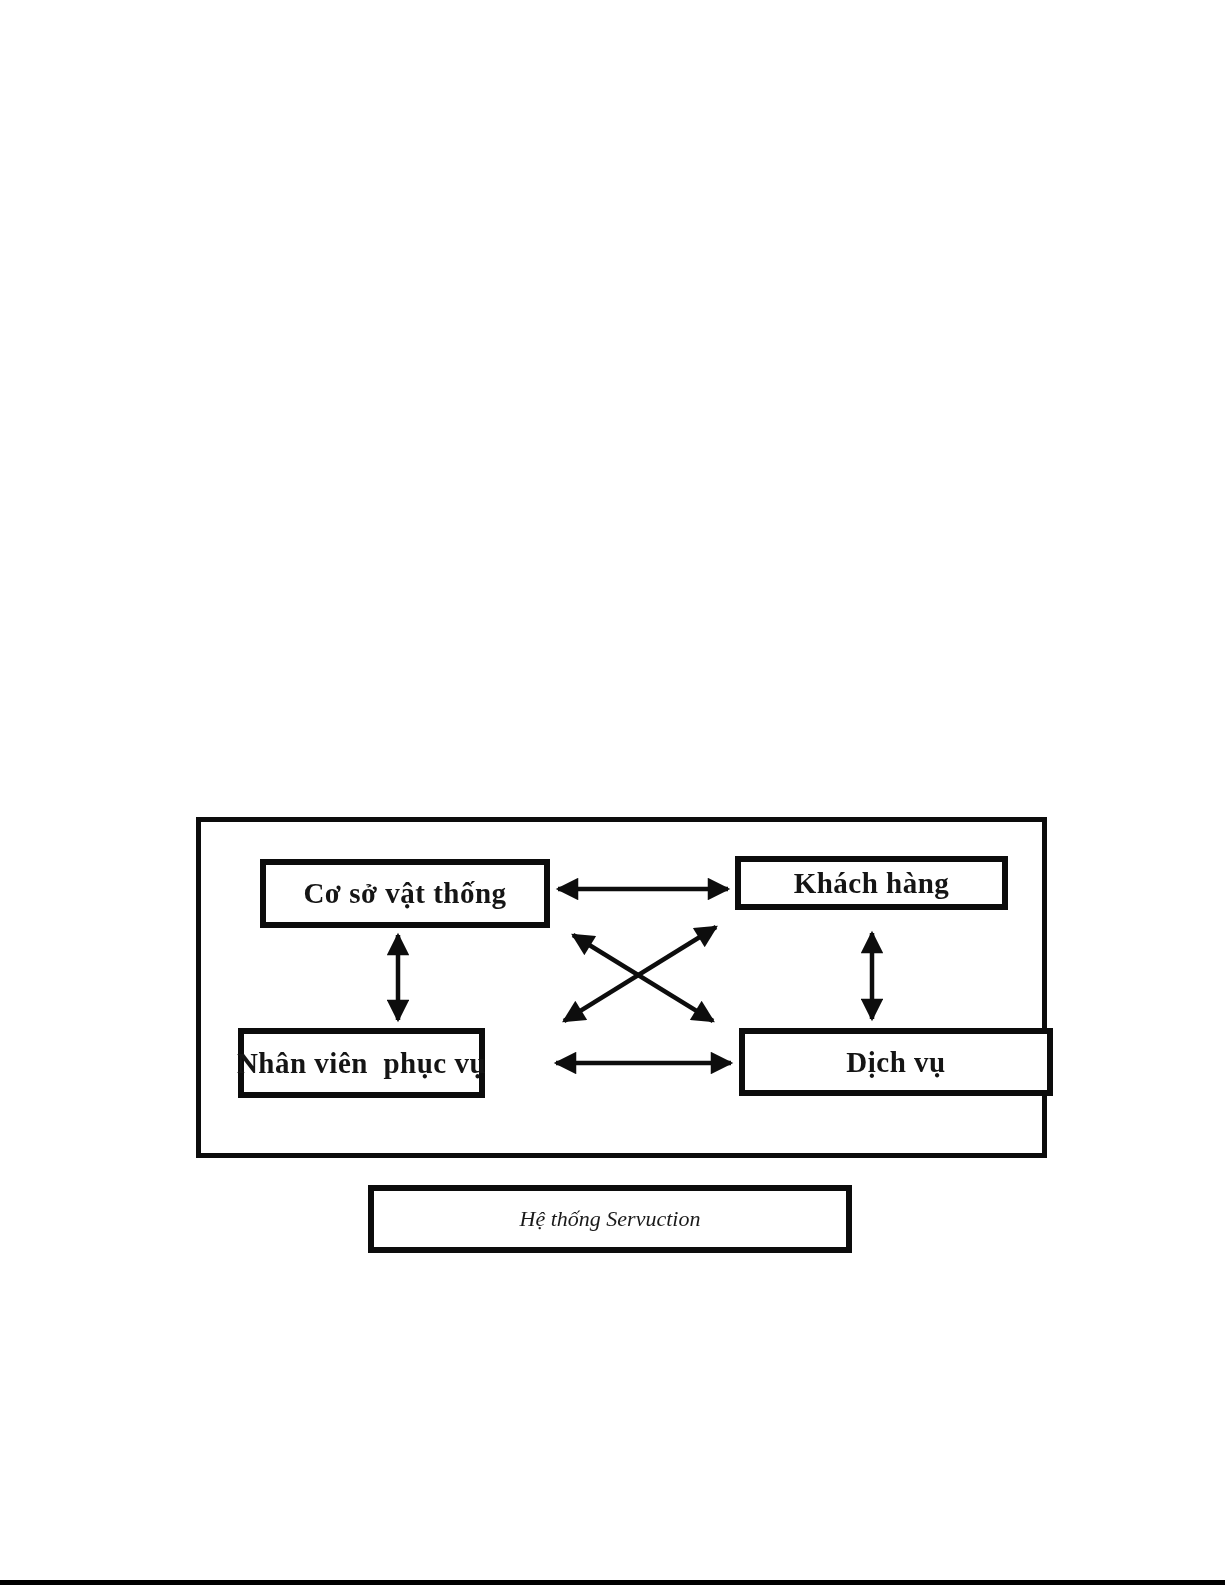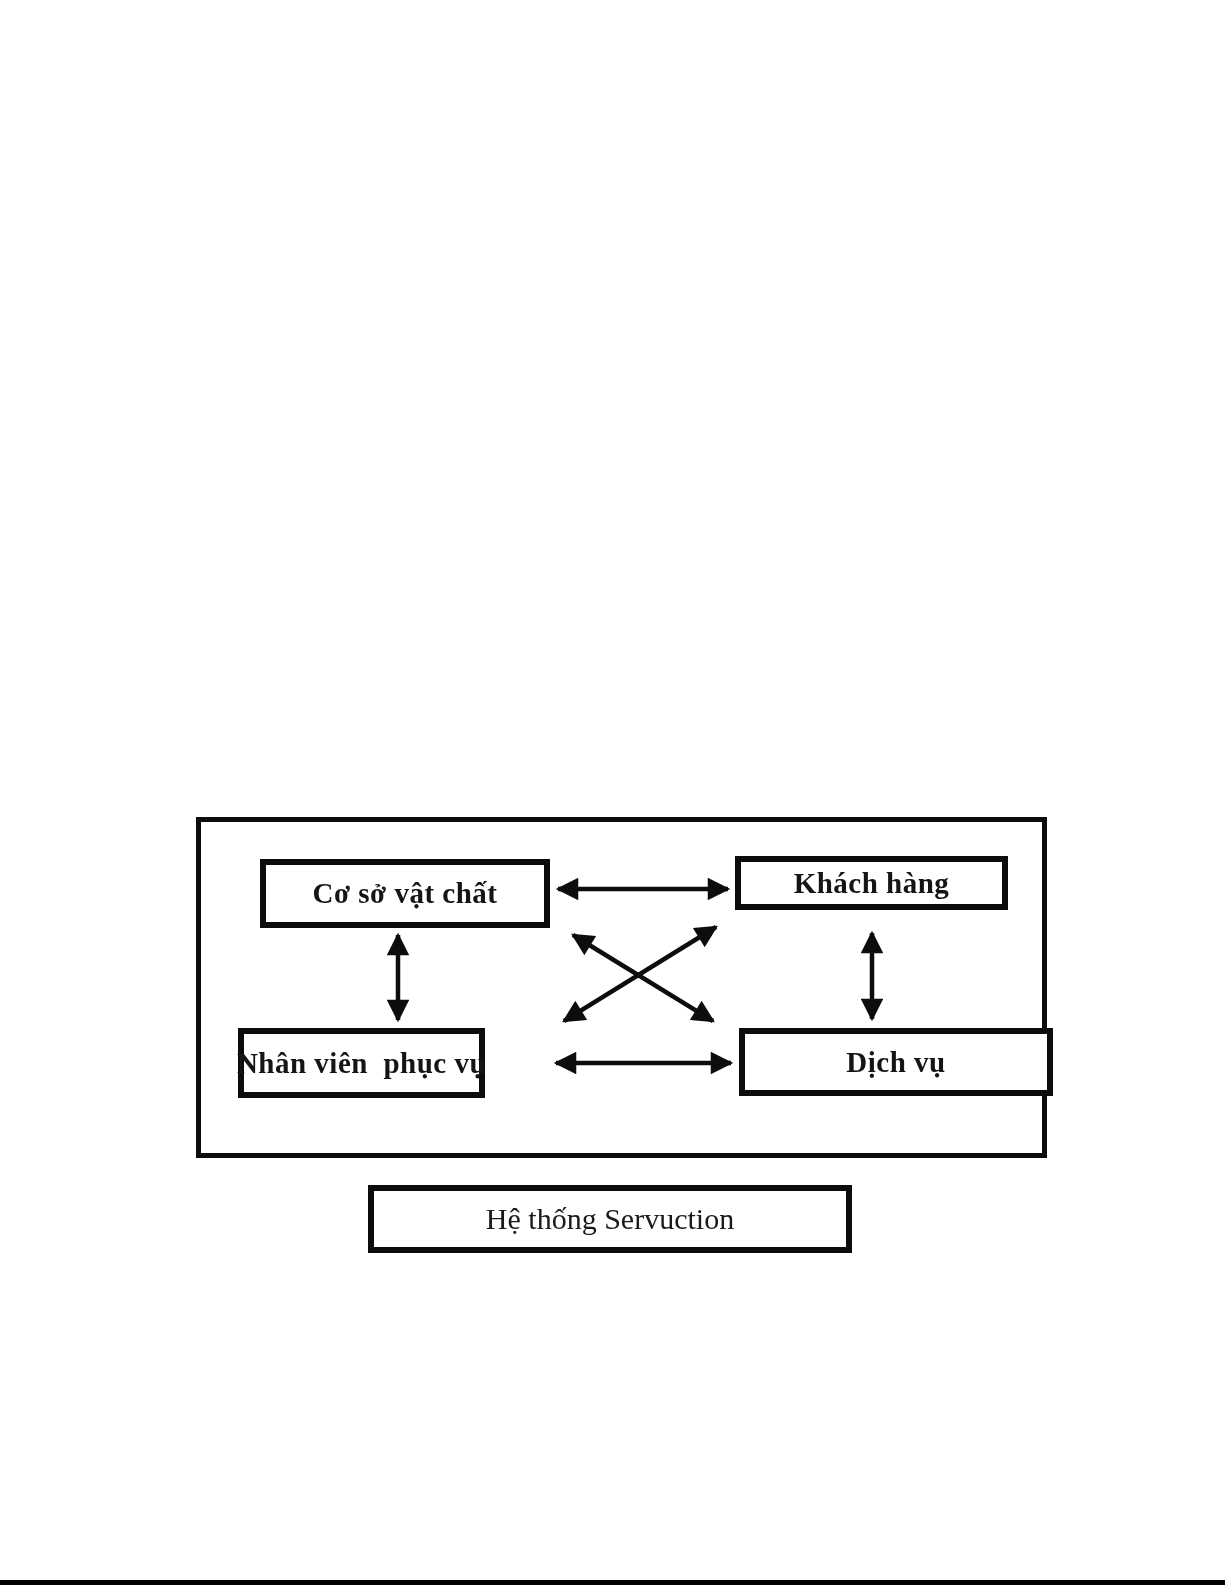--- a/index.html
+++ b/index.html
@@ -53,23 +53,24 @@
     height: 68px;
     border: 6px solid #0c0c0c;
     box-sizing: border-box;
     background: #ffffff;
     display: flex;
     align-items: center;
     justify-content: center;
   }
   .caption-box .label {
     font-weight: normal;
-    font-size: 30px;
+    font-size: 22px;
     color: #1a1a1a;
     white-space: pre;
+    font-style: italic;
   }
   .arrow-layer {
     position: absolute;
     left: 0;
     top: 0;
     width: 1225px;
     height: 1585px;
     pointer-events: none;
   }
   .arrow-layer line {
@@ -86,21 +87,21 @@
   }
 </style>
 </head>
 <body>
 
 <div class="page">
 
   <div class="outer-box"></div>
 
   <div class="node-box node-facilities">
-    <span class="label">Cơ sở vật chất</span>
+    <span class="label">Cơ sở vật thống</span>
   </div>
 
   <div class="node-box node-customer">
     <span class="label">Khách hàng</span>
   </div>
 
   <div class="node-box node-staff">
     <span class="label">Nhân viên  phục vụ</span>
   </div>
 

